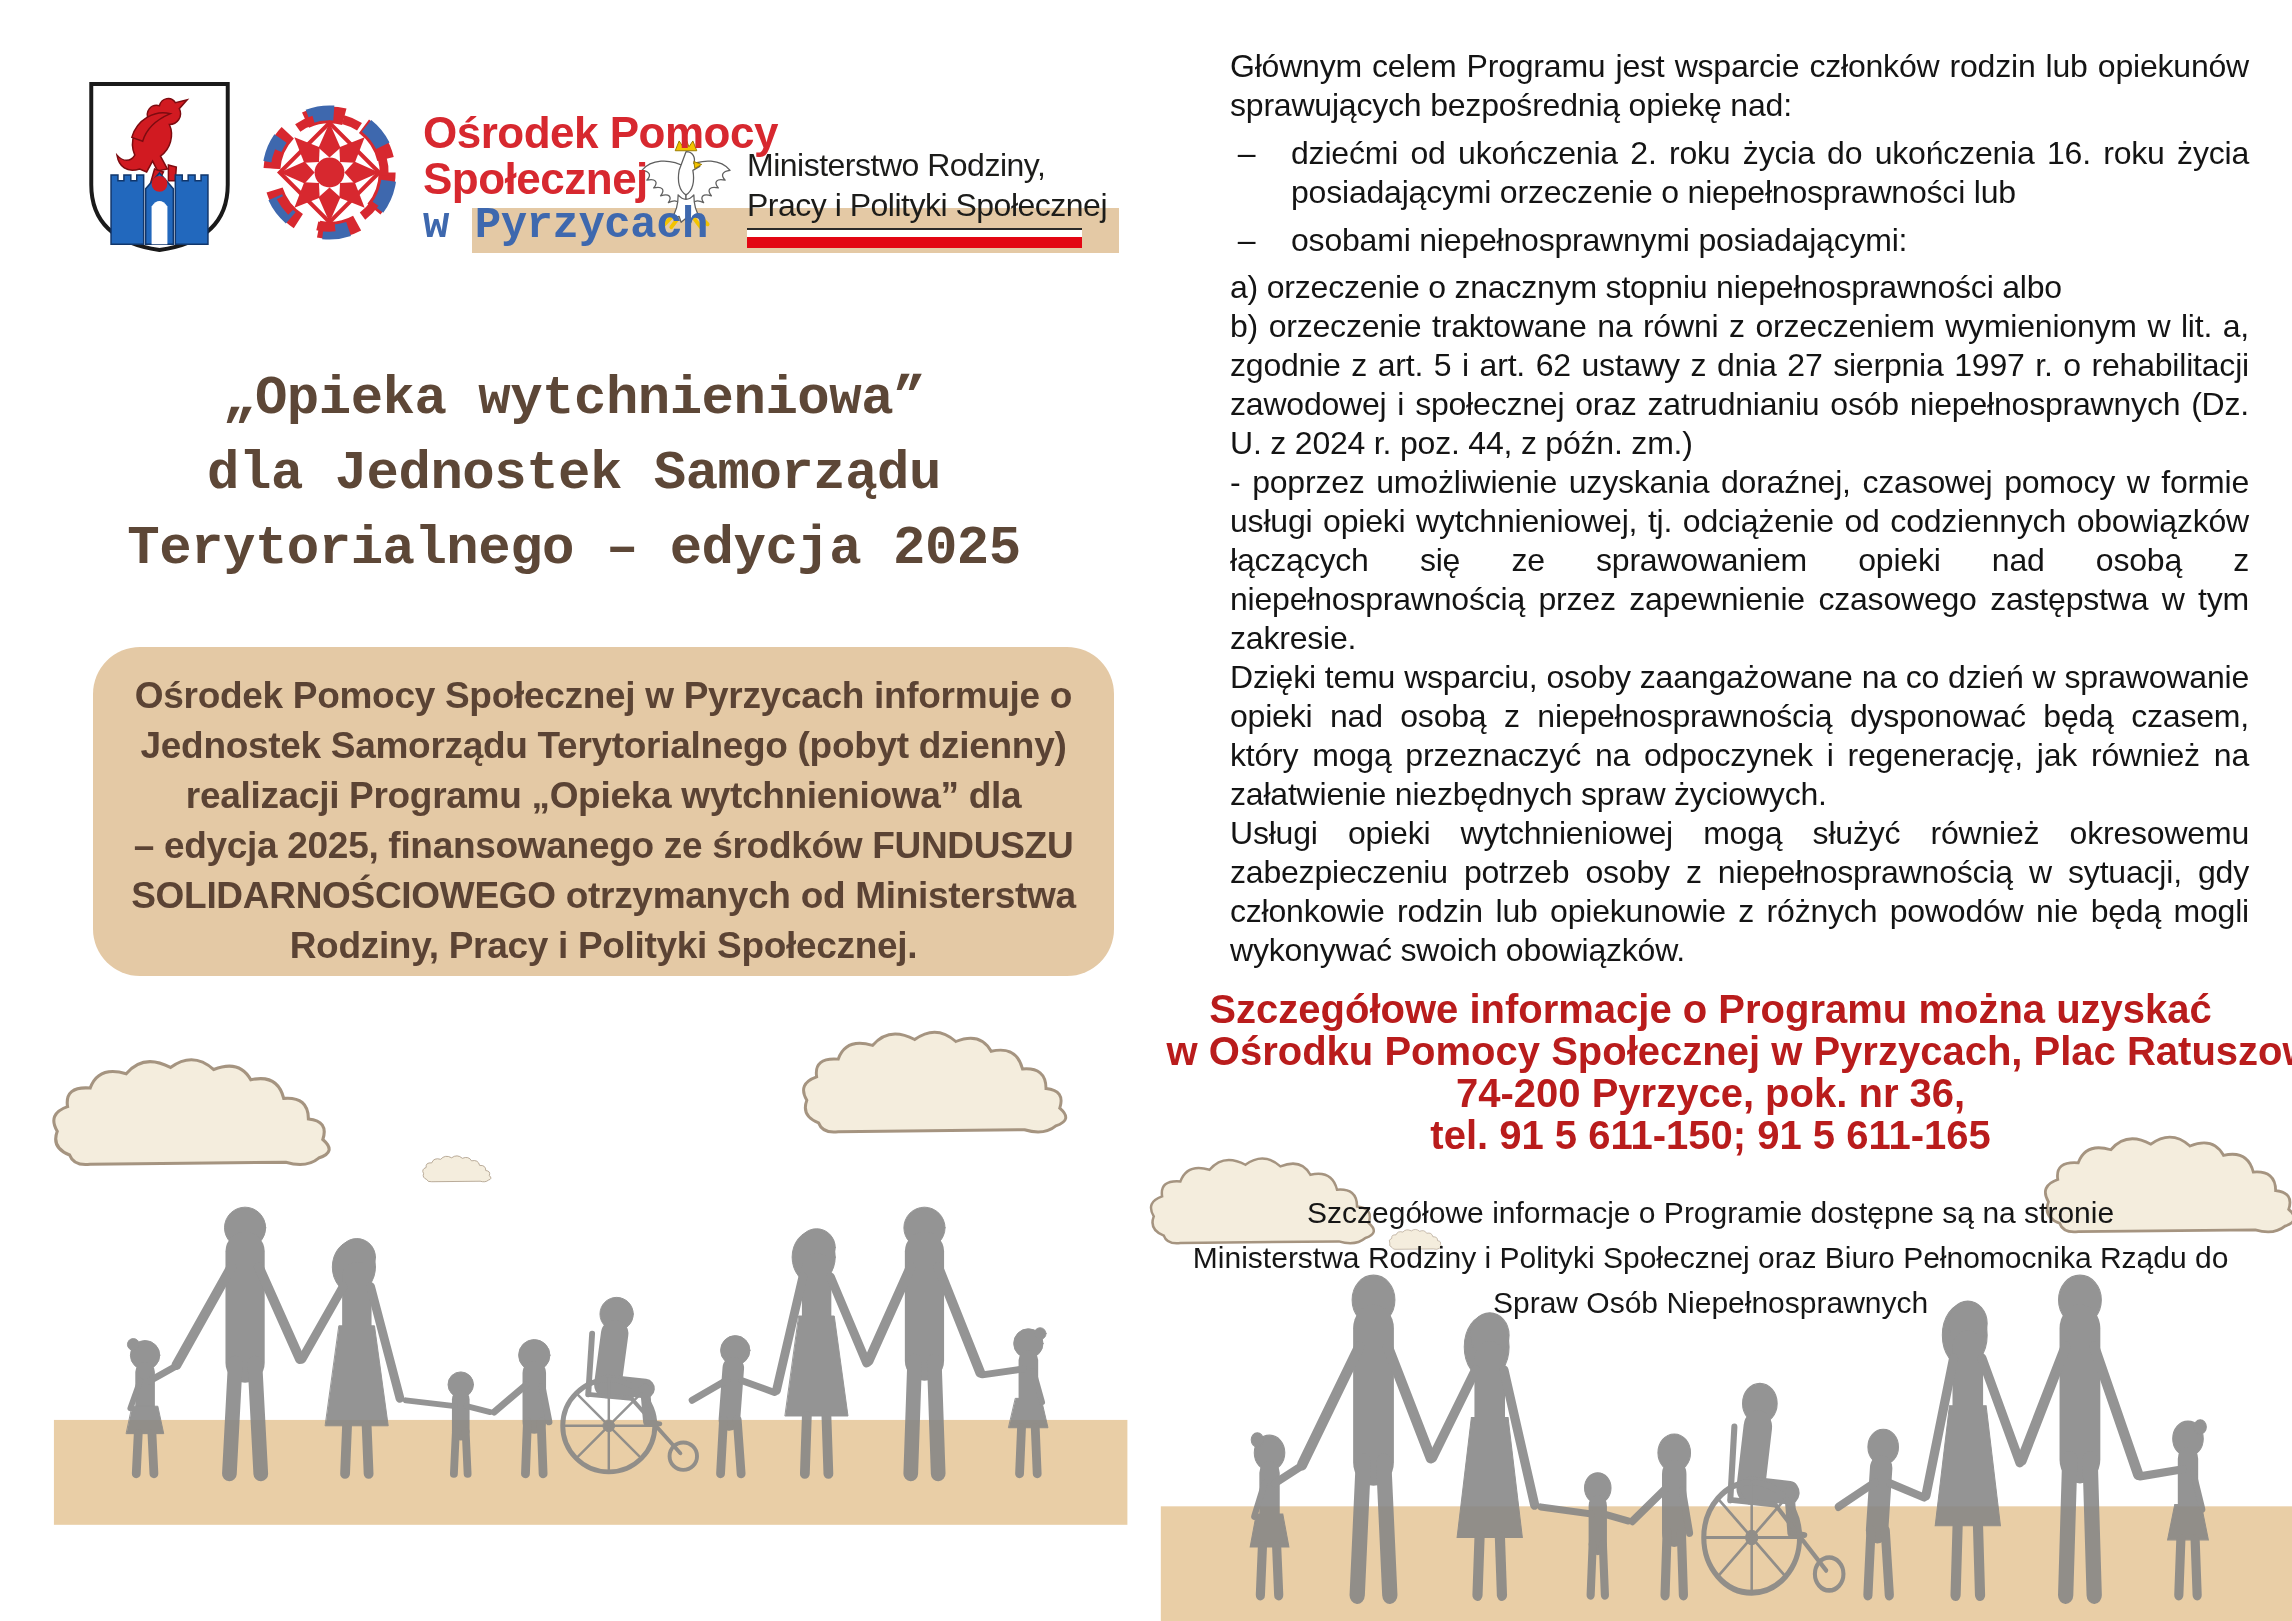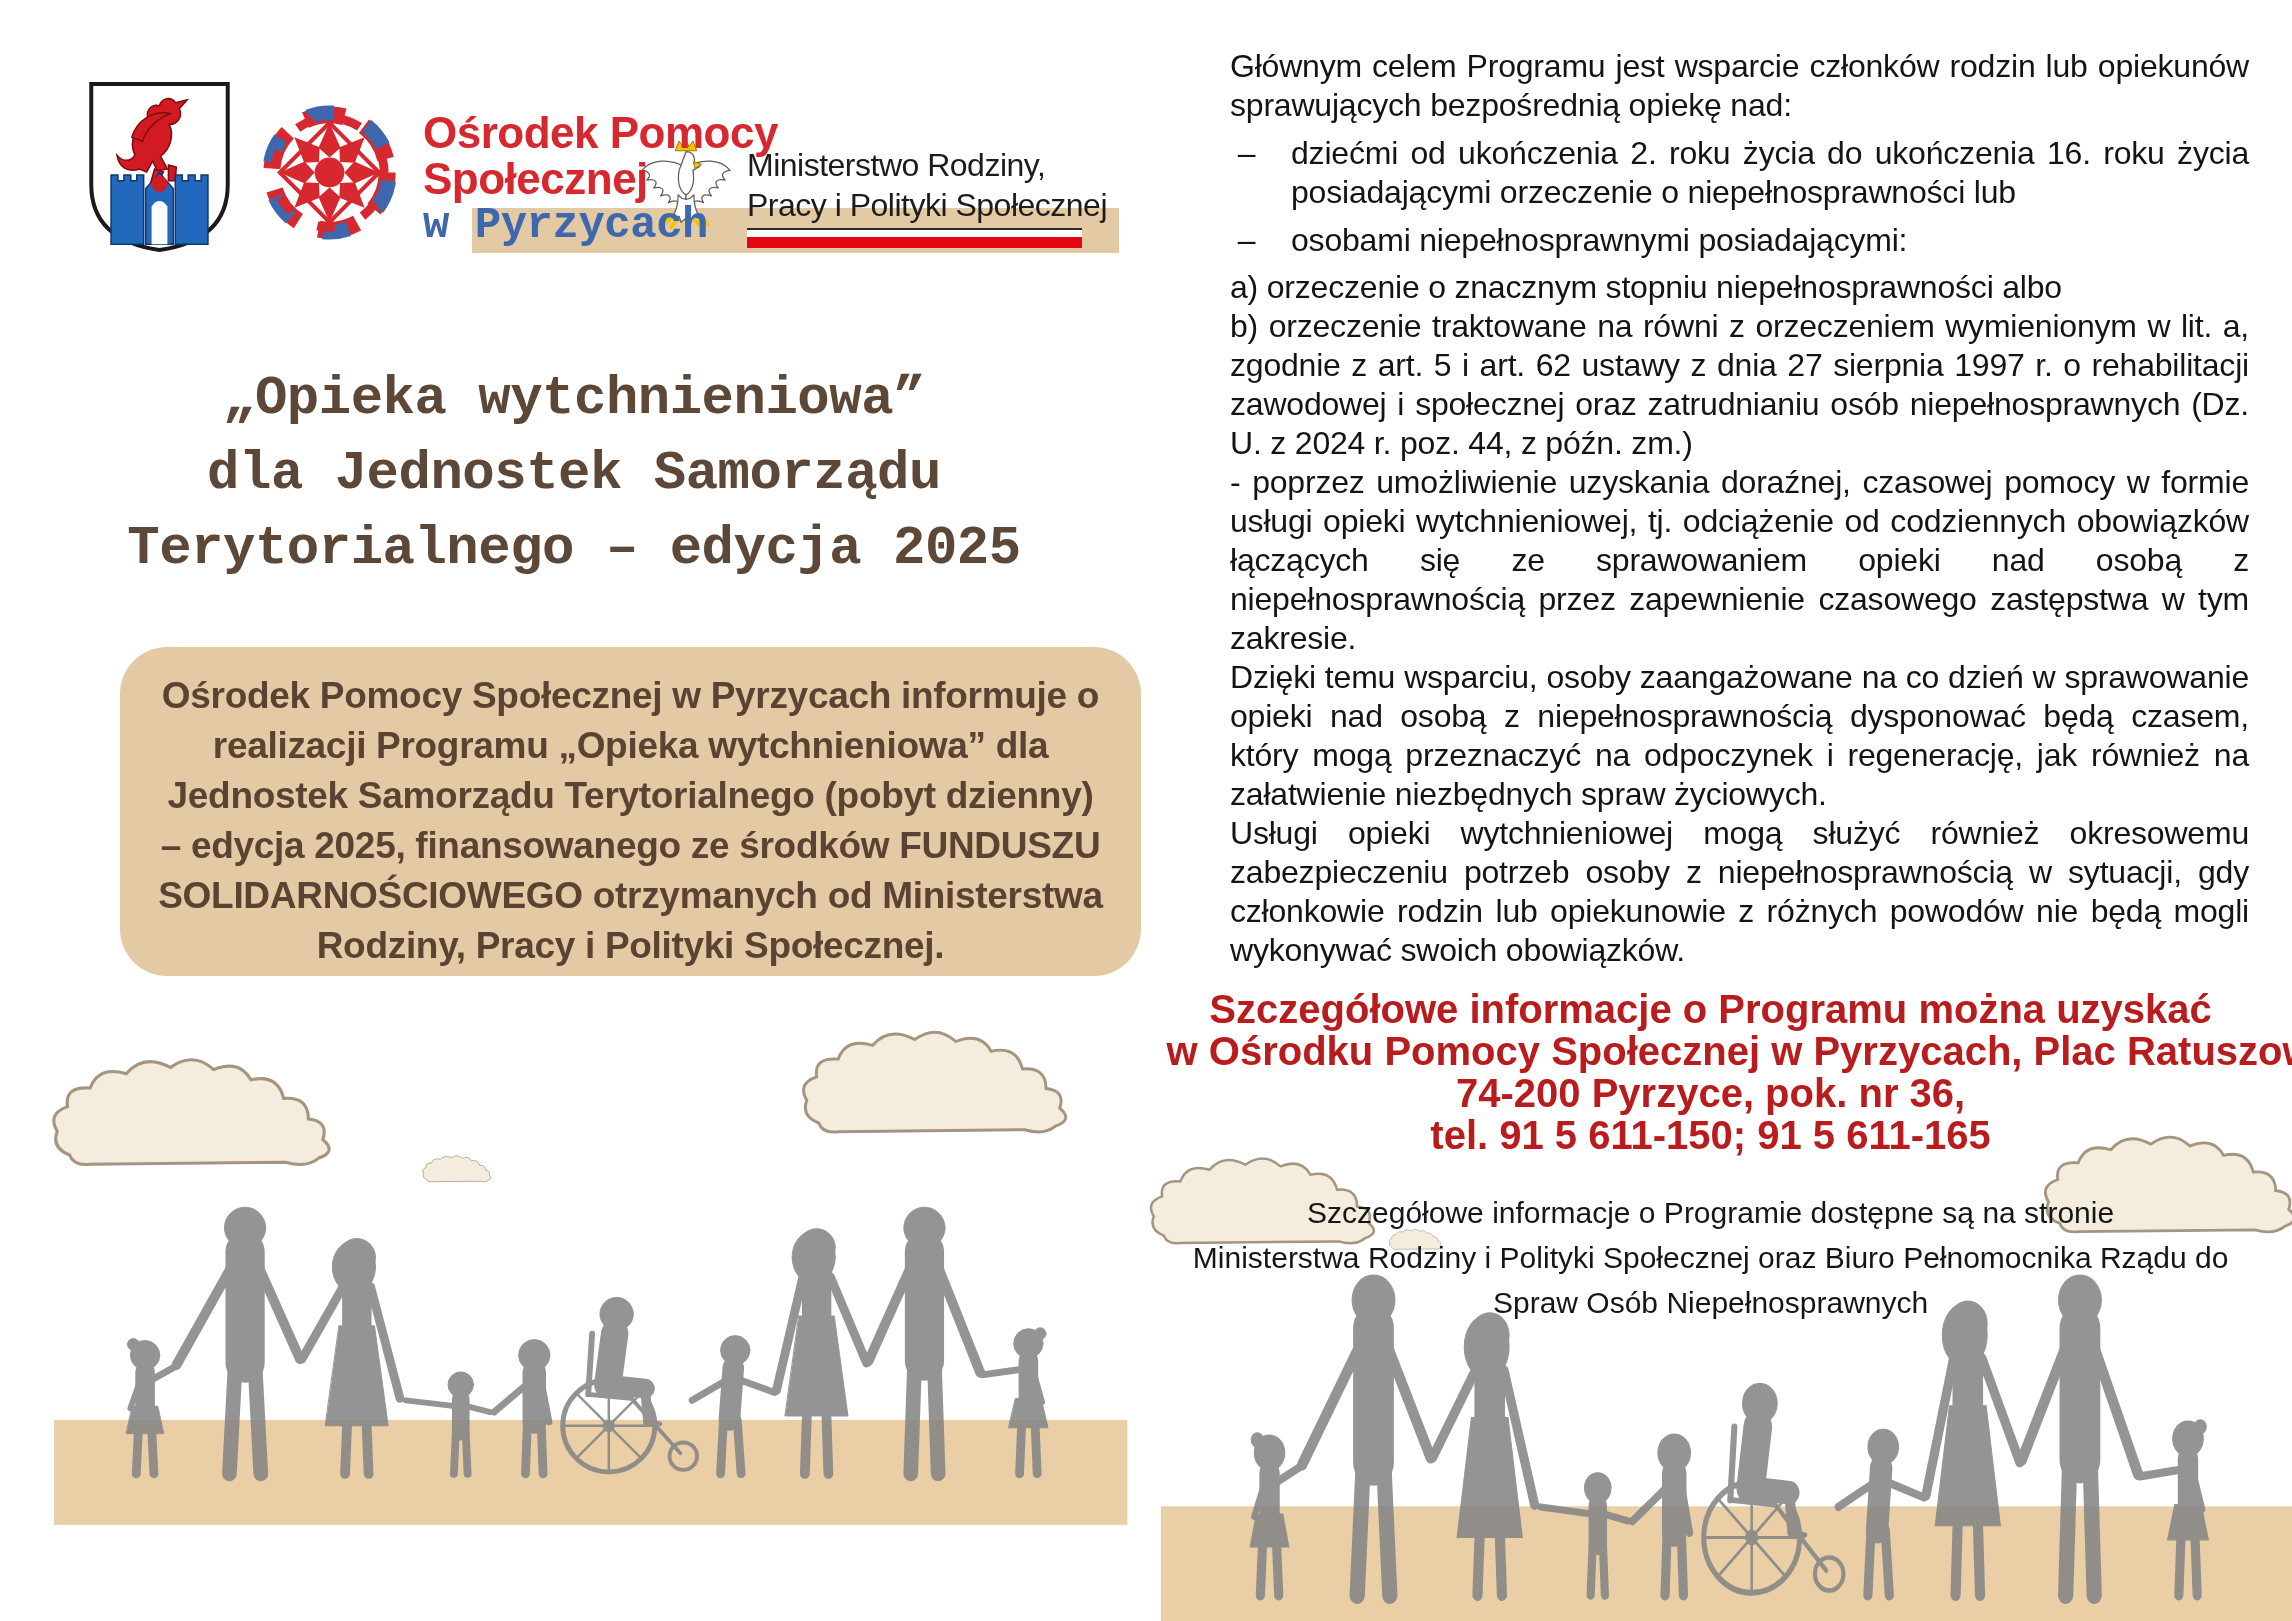--- a/index.html
+++ b/index.html
@@ -23,21 +23,21 @@
   #ministry-text{left:747px;top:145px;z-index:2;font-size:32px;line-height:40px;color:#1c1c1a;letter-spacing:-0.5px;}
   #flag-stripes{left:747px;top:228px;width:335px;height:17.6px;z-index:2;
     border-top:2.9px solid #2a2a2a;
     background:linear-gradient(to bottom,#ffffff 0px,#ffffff 6.9px,#e30613 6.9px,#e30613 17.6px);}
 
   
   #title{left:69px;top:361px;width:1010px;text-align:center;font-weight:bold;
     font-size:54px;line-height:75px;color:#5d4737;letter-spacing:-0.5px;font-family:Liberation Mono, monospace;}
   #notice-box{left:93px;top:647px;width:1021px;height:329px;background:#e4c9a5;border-radius:47px;
     box-sizing:border-box;padding:23.5px 27.4px 0 27.4px;text-align:center;
-    font-weight:bold;font-size:37px;line-height:50px;color:#5b4334;letter-spacing:-0.3px;margin-left:27px;}
+    font-weight:bold;font-size:37px;line-height:50px;color:#5b4334;letter-spacing:-0.3px;}
 
   
   #illu-left{left:0;top:1010px;width:1147px;height:612px;z-index:1;}
   #illu-right{left:0;top:1127px;width:1146px;height:494px;z-index:1;}
 
   
   #body-text{left:83px;top:47px;width:1019px;z-index:2;font-size:32px;line-height:39px;
     color:#141414;text-align:justify;letter-spacing:-0.2px;}
   .para{margin:0;}
   .bullet{position:relative;padding-left:61px;margin-top:8.8px;margin-bottom:8.8px;}
@@ -219,22 +219,22 @@
   <div id="flag-stripes" class="abs"></div>
 
   <div id="title" class="abs">
     <div>„Opieka wytchnieniowa”</div>
     <div>dla Jednostek Samorządu</div>
     <div>Terytorialnego – edycja 2025</div>
   </div>
 
   <div id="notice-box" class="abs">
     <div>Ośrodek Pomocy Społecznej w Pyrzycach informuje o</div>
+    <div>Jednostek Samorządu Terytorialnego (pobyt dzienny)</div>
     <div>realizacji Programu „Opieka wytchnieniowa” dla</div>
-    <div>Jednostek Samorządu Terytorialnego (pobyt dzienny)</div>
     <div>– edycja 2025, finansowanego ze środków FUNDUSZU</div>
     <div>SOLIDARNOŚCIOWEGO otrzymanych od Ministerstwa</div>
     <div>Rodziny, Pracy i Polityki Społecznej.</div>
   </div>
 
   <svg id="illu-left" class="abs" viewBox="0 0 1170 624">
     <rect x="55" y="418" width="1095" height="107" fill="#e9cea6"></rect>
     <use href="#gCloud" transform="translate(50,48) scale(1.05)"></use>
     <use href="#gCloud" transform="translate(430,148) scale(0.26)"></use>
     <use href="#gCloud" transform="translate(815,20)"></use>

